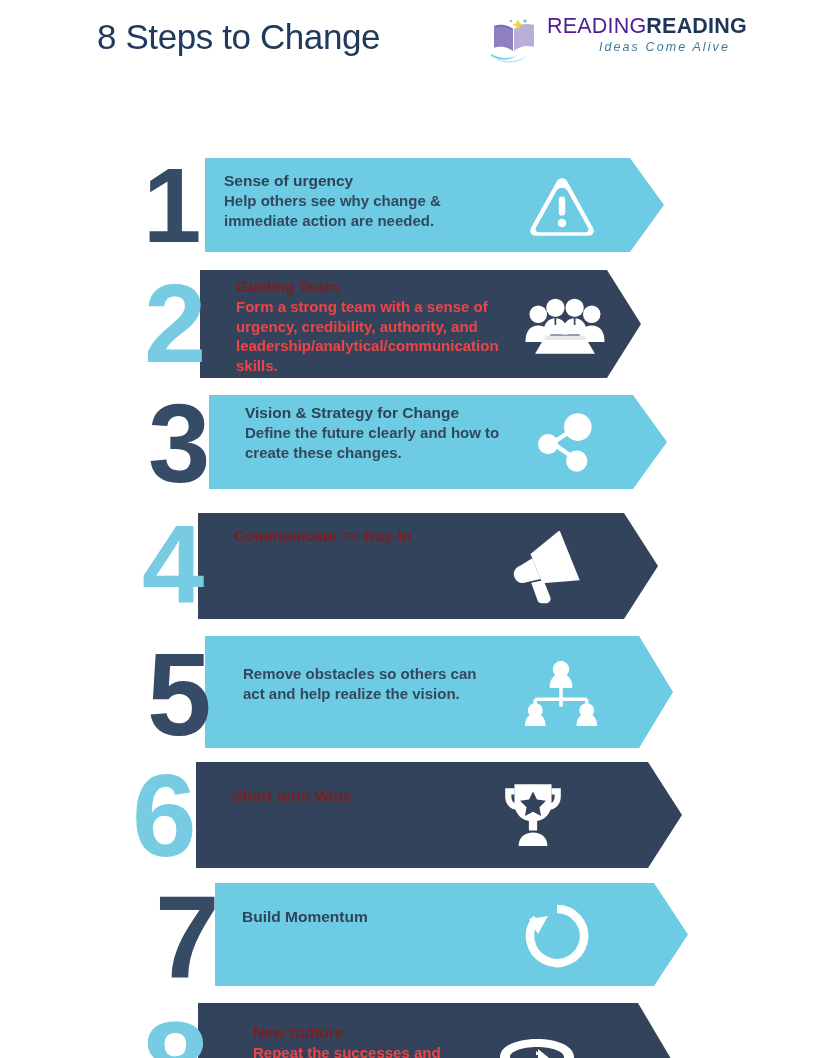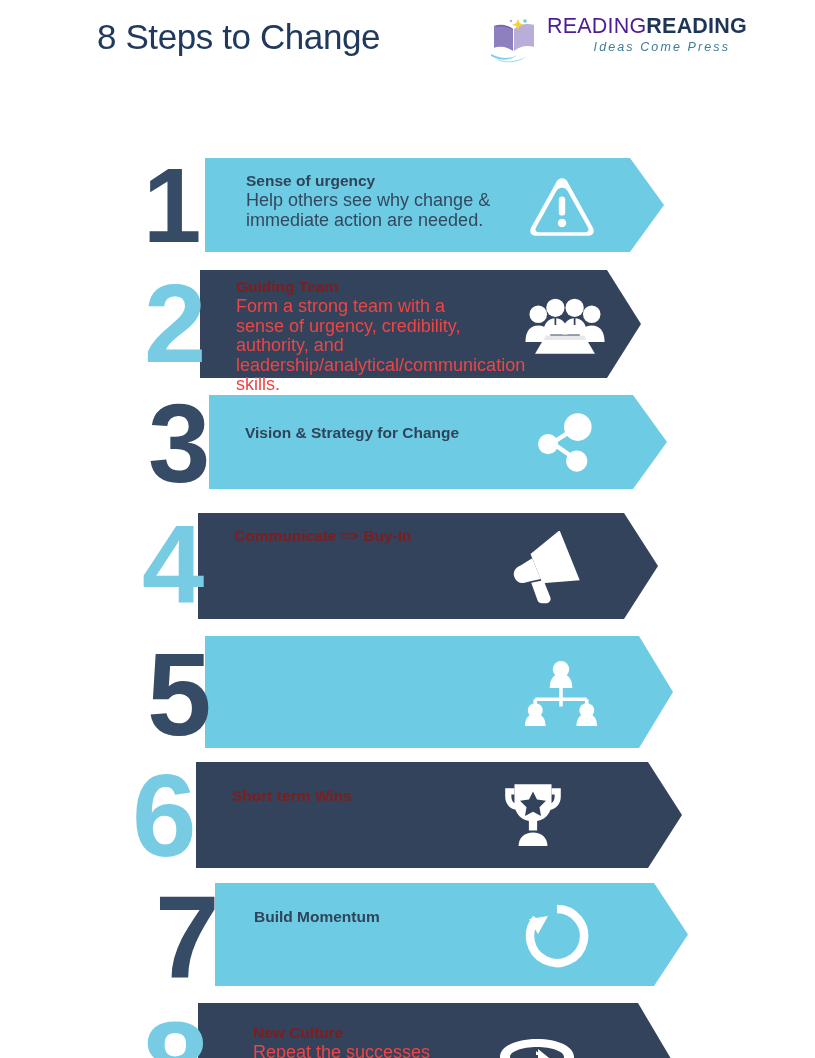--- a/index.html
+++ b/index.html
@@ -115,23 +115,23 @@
     z-index: 4;
   }
   .step-title {
     font-size: 15.5px;
     font-weight: bold;
     line-height: 19px;
     margin-bottom: 1px;
     white-space: nowrap;
   }
   .step-desc {
-    font-size: 18px;
+    font-size: 15px;
     line-height: 19.5px;
-    font-weight: normal;
+    font-weight: bold;
   }
 
   
   .step-icon {
     position: absolute;
     z-index: 4;
   }
   .step-icon svg { display: block; }
 
   
@@ -162,34 +162,34 @@
         <path d="M26 13 C18 7 9 10 9 10 L9 11 C17 8 26 14 26 14 Z" fill="#6f5fa8"></path>
         <path d="M31 3 l1.6 4.1 4.1 1.6 -4.1 1.6 -1.6 4.1 -1.6 -4.1 -4.1 -1.6 4.1 -1.6 Z" fill="#f5d13a"></path>
         <circle cx="38" cy="5" r="1.8" fill="#6ecbe4"></circle>
         <circle cx="24" cy="5" r="1.3" fill="#b9aed8"></circle>
         <path d="M4 38 C14 43 24 43 30 39 C24 45 12 45 4 40 Z" fill="#7fd0e6"></path>
         <path d="M10 43 C20 47 32 45 40 40 C33 47 18 48 10 44 Z" fill="#aee1ef"></path>
       </svg>
     </div>
     <div class="logo-text-wrap">
       <div class="logo-word"><span class="lw-light">READING</span><span class="lw-bold">READING</span></div>
-      <div class="logo-tag">Ideas Come Press</div>
+      <div class="logo-tag">Ideas Come Alive</div>
     </div>
   </div>
 </div>
 
 <div class="steps">
 
   <div class="step theme-light" style="top:80px;height:94px;width:664px;">
     <div class="banner" style="left:205px;width:459px;">
       <div class="banner-body"></div>
       <div class="banner-tip"></div>
     </div>
     <div class="numeral" style="left:143px;top:-5px;font-size:105px;">1</div>
-    <div class="step-text" style="left:224px;top:13px;width:290px;margin-left:22px;">
+    <div class="step-text" style="left:224px;top:13px;width:290px;">
       <div class="step-title">Sense of urgency</div>
       <div class="step-desc">Help others see why change &amp; immediate action are needed.</div>
     </div>
     <div class="step-icon" style="left:520px;top:16px;">
       <svg viewBox="0 0 64 60" width="84" height="64">
         <path d="M32 4 C34.4 4 36 5.4 37.1 7.3 L61 50.5 C62.9 54 61 58 57 58 L7 58 C3 58 1.1 54 3 50.5 L26.9 7.3 C28 5.4 29.6 4 32 4 Z" fill="#ffffff"></path>
         <path d="M32 13 C34.5 13 36.4 14.6 37.6 16.6 L56.3 50.2 C57.6 52.6 56.4 54.6 53.9 54.6 L10.1 54.6 C7.6 54.6 6.4 52.6 7.7 50.2 L26.4 16.6 C27.6 14.6 29.5 13 32 13 Z" fill="#6ecbe4"></path>
         <rect x="29" y="21" width="6" height="18" rx="3" fill="#ffffff"></rect>
         <circle cx="32" cy="46" r="4" fill="#ffffff"></circle>
       </svg>
@@ -222,22 +222,23 @@
       </svg>
     </div>
   </div>
 
   <div class="step theme-light" style="top:317px;height:94px;width:667px;">
     <div class="banner" style="left:209px;width:458px;">
       <div class="banner-body"></div>
       <div class="banner-tip"></div>
     </div>
     <div class="numeral" style="left:148px;top:-7px;font-size:112px;">3</div>
-    <div class="step-text" style="left:245px;top:28px;width:262px;">
+    <div class="step-text" style="left:245px;top:8px;width:262px;">
       <div class="step-title">Vision &amp; Strategy for Change</div>
+      <div class="step-desc">Define the future clearly and how to create these changes.</div>
     </div>
     <div class="step-icon" style="left:528px;top:14px;">
       <svg viewBox="0 0 64 64" width="72" height="68">
         <line x1="21" y1="32" x2="44" y2="17" stroke="#ffffff" stroke-width="4.2"></line>
         <line x1="21" y1="32" x2="44" y2="48" stroke="#ffffff" stroke-width="4.2"></line>
         <circle cx="45" cy="17" r="13" fill="#ffffff"></circle>
         <circle cx="17" cy="33" r="9.5" fill="#ffffff"></circle>
         <circle cx="44" cy="49" r="10" fill="#ffffff"></circle>
       </svg>
     </div>
@@ -263,20 +264,21 @@
     </div>
   </div>
 
   <div class="step theme-light" style="top:558px;height:112px;width:673px;">
     <div class="banner" style="left:205px;width:468px;">
       <div class="banner-body"></div>
       <div class="banner-tip"></div>
     </div>
     <div class="numeral" style="left:147px;top:1px;font-size:116px;">5</div>
     <div class="step-text" style="left:243px;top:28px;width:256px;">
+      <div class="step-desc">Remove obstacles so others can act and help realize the vision.</div>
     </div>
     <div class="step-icon" style="left:520px;top:22px;">
       <svg viewBox="0 0 78 66" width="82" height="68">
         <circle cx="39" cy="11" r="8" fill="#ffffff"></circle>
         <path d="M28 29 C28 19.5 32.8 15.5 39 15.5 C45.2 15.5 50 19.5 50 29 Z" fill="#ffffff"></path>
         <path d="M39 29 L39 40 M14 40 L64 40 M14 40 L14 47 M64 40 L64 47 M39 40 L39 47" stroke="#ffffff" stroke-width="3.4" fill="none"></path>
         <circle cx="14" cy="51" r="7.2" fill="#ffffff"></circle>
         <path d="M4 66 C4 57.5 8.4 54 14 54 C19.6 54 24 57.5 24 66 Z" fill="#ffffff"></path>
         <circle cx="64" cy="51" r="7.2" fill="#ffffff"></circle>
         <path d="M54 66 C54 57.5 58.4 54 64 54 C69.6 54 74 57.5 74 66 Z" fill="#ffffff"></path>
@@ -304,21 +306,21 @@
       </svg>
     </div>
   </div>
 
   <div class="step theme-light" style="top:805px;height:103px;width:688px;">
     <div class="banner" style="left:215px;width:473px;">
       <div class="banner-body"></div>
       <div class="banner-tip"></div>
     </div>
     <div class="numeral" style="left:155px;top:-4px;font-size:116px;">7</div>
-    <div class="step-text" style="left:254px;top:24px;width:270px;">
+    <div class="step-text" style="left:242px;top:24px;width:270px;">
       <div class="step-title">Build Momentum</div>
     </div>
     <div class="step-icon" style="left:521px;top:20px;">
       <svg viewBox="0 0 66 66" width="72" height="66">
         <path d="M33 6 A27 27 0 1 1 12.5 15.5" fill="none" stroke="#ffffff" stroke-width="8.5" stroke-linecap="butt"></path>
         <path d="M5 16 L24 13 L14 31 Z" fill="#ffffff"></path>
       </svg>
     </div>
   </div>
 

